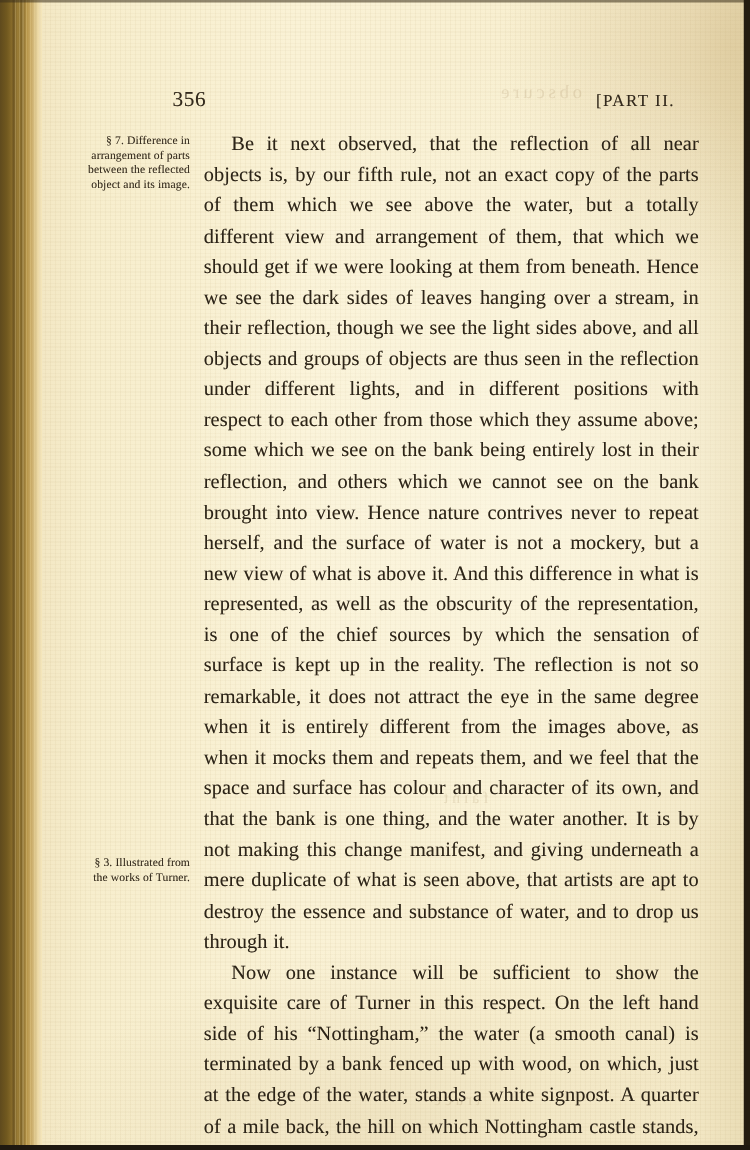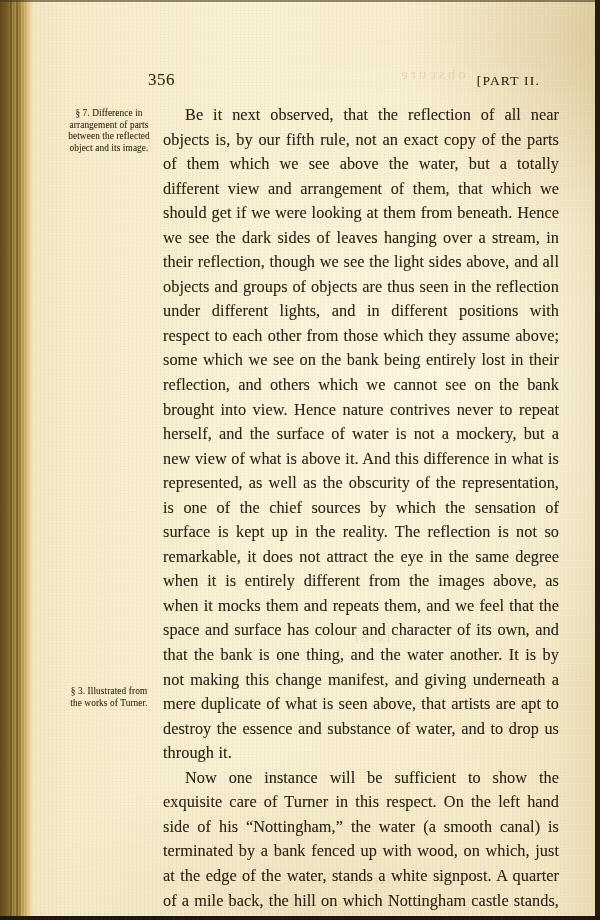--- a/index.html
+++ b/index.html
@@ -139,21 +139,21 @@
   
   .running-head {
     position: absolute;
     top: 70px;
     left: 60px;
     right: 32px;
     height: 22px;
   }
   .rh-folio {
     position: absolute;
-    left: 88px;
+    left: 78px;
     top: 0;
     font-size: 17px;
     letter-spacing: 0.5px;
     color: #32291c;
   }
   .rh-title {
     position: absolute;
     left: 0; right: 0;
     top: 3px;
     text-align: center;
@@ -173,21 +173,21 @@
   }
 
   
   .sidenote {
     position: absolute;
     left: 66px;
     width: 86px;
     font-size: 9.3px;
     line-height: 11.6px;
     color: #342b1e;
-    text-align: center;
+    text-align: right;
     letter-spacing: 0.1px;
   }
   .sidenote-1 { top: 108px; }
   .sidenote-2 { top: 686px; }
 
   
   .body-col {
     position: absolute;
     left: 163px;
     top: 103px;

